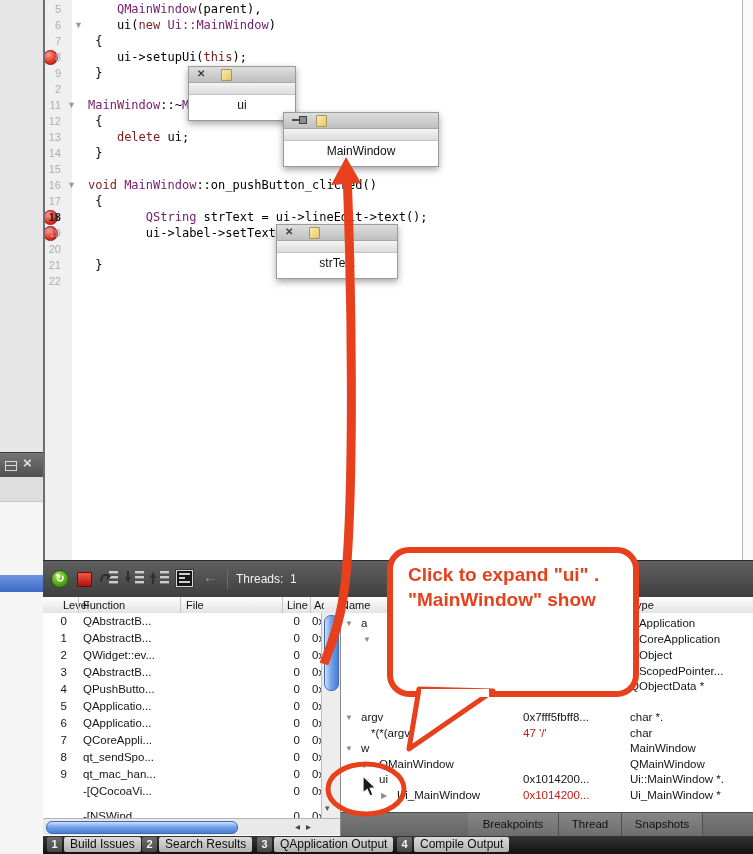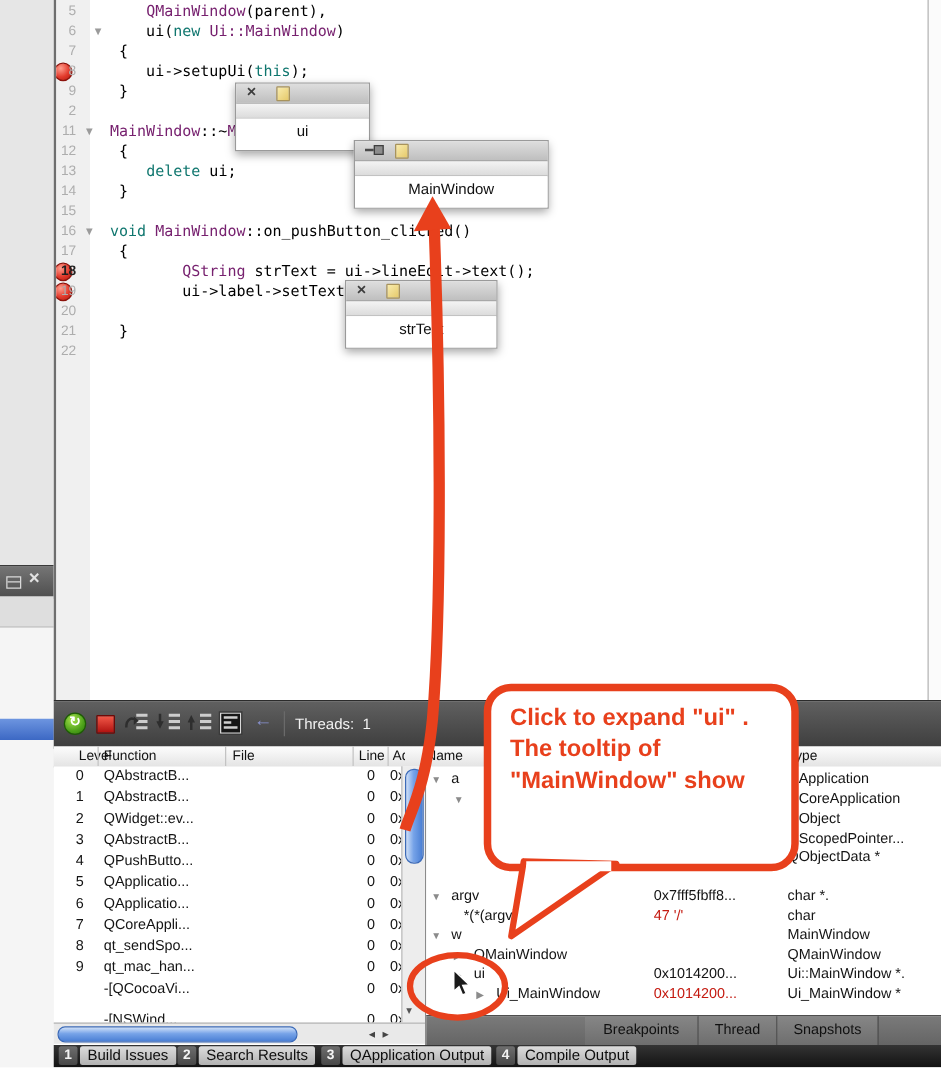--- a/index.html
+++ b/index.html
@@ -22,21 +22,21 @@
   .editor{left:43px;top:0;width:710px;height:560px;background:#fff;border-left:2px solid #6e6e6e;overflow:hidden;}
   .gutter{position:absolute;left:0;top:0;width:27px;height:560px;background:#f0f0f0;}
   .erow{position:absolute;left:0;width:710px;height:16px;}
   .lnum{position:absolute;left:2px;top:2px;width:14px;text-align:right;font-size:11px;color:#adadad;}
   .lnum.bold{color:#1f1f1f;font-weight:bold;}
   .bp{position:absolute;left:-2px;top:1px;width:13px;height:13px;border-radius:50%;
       background:radial-gradient(circle at 35% 28%,#ff9d8d,#e23a2c 55%,#ae1a10);border:1px solid #8c130c;}
   .fold{position:absolute;left:29px;top:3px;font-size:9px;color:#9b9b9b;}
   .code{position:absolute;left:43px;top:1px;font:12px "DejaVu Sans Mono",monospace;white-space:pre;}
   .tok{white-space:pre;}
-  .pl{color:#000;} .kw{color:#0f766e;} .ty{color:#77216f;}
+  .pl{color:#000;} .kw{color:#7f1d1d;} .ty{color:#77216f;}
   .ed-scroll{position:absolute;left:697px;top:0;width:13px;height:560px;background:#fbfbfb;border-left:1px solid #b5b5b5;}
 
   
   .tip{position:absolute;z-index:5;border:1px solid #9a9a9a;background:#fff;
        box-shadow:0 3px 7px rgba(0,0,0,.35);}
   .tip-bar{position:relative;height:15px;background:linear-gradient(#dedede,#bfbfbf);border-bottom:1px solid #a8a8a8;}
   .tip-x{position:absolute;left:8px;top:1px;font-size:10px;font-weight:bold;color:#3c3c3c;}
   .note-ico{position:absolute;left:32px;top:2px;width:9px;height:10px;
             background:linear-gradient(135deg,#f9ecae,#e5c96a);border:1px solid #a8935c;border-radius:1px;}
   .pin-ico{position:absolute;left:8px;top:6px;width:7px;height:2px;background:#4a4a4a;}
@@ -476,21 +476,20 @@
       </div>
     <div class="btab" style="left:354px">
       <span class="bnum">4</span>
       <span class="blabel">Compile Output</span>
       </div>
   </div>
 
   <div class="abs callout">
     <div class="callout-text">
       <div>Click to expand "ui" .</div>
-      <div>The tooltip of</div>
       <div>"MainWindow" show</div>
     </div>
   </div>
 
   <svg class="abs anno-svg" viewBox="0 0 753 854">
 
     <path d="M419,689 L409,749 L493,691 Z" fill="#ffffff" stroke="#e8401c" stroke-width="5" stroke-linejoin="round"></path>
     <path d="M421,693 L489,693" stroke="#ffffff" stroke-width="8"></path>
 
     <path d="M347,172 C352,300 354,480 346,575 C341,628 328,650 324,664" stroke="#e8401c" stroke-width="9" fill="none"></path>

